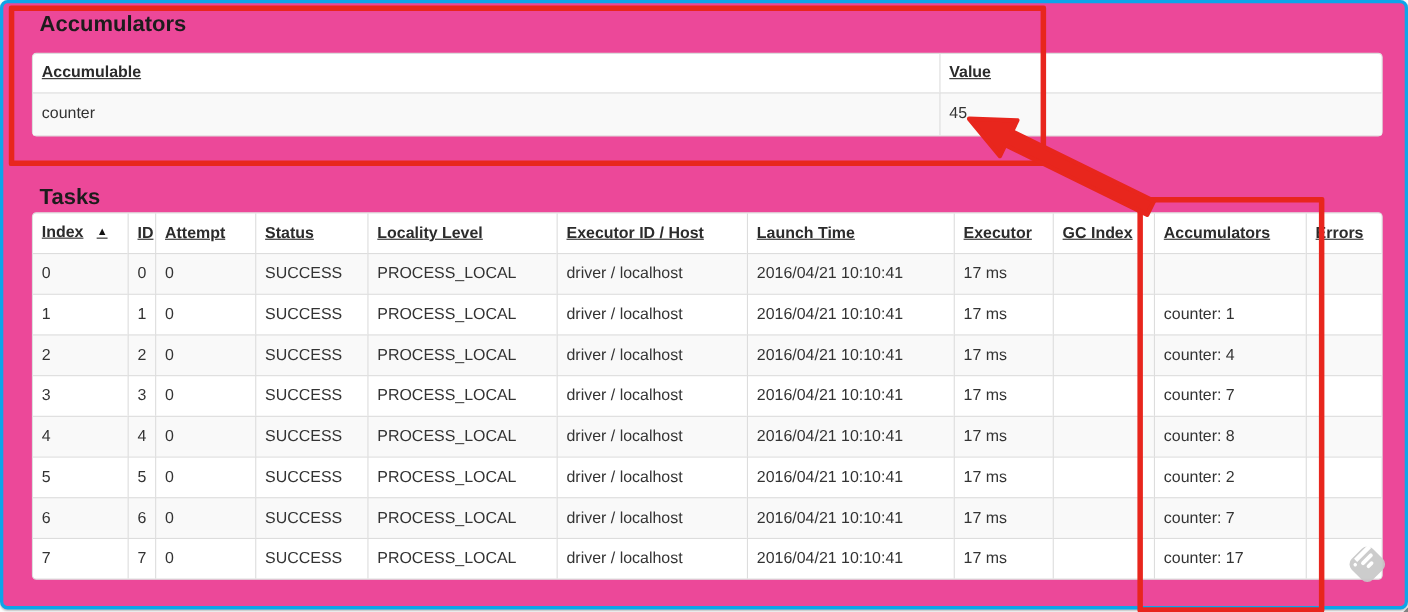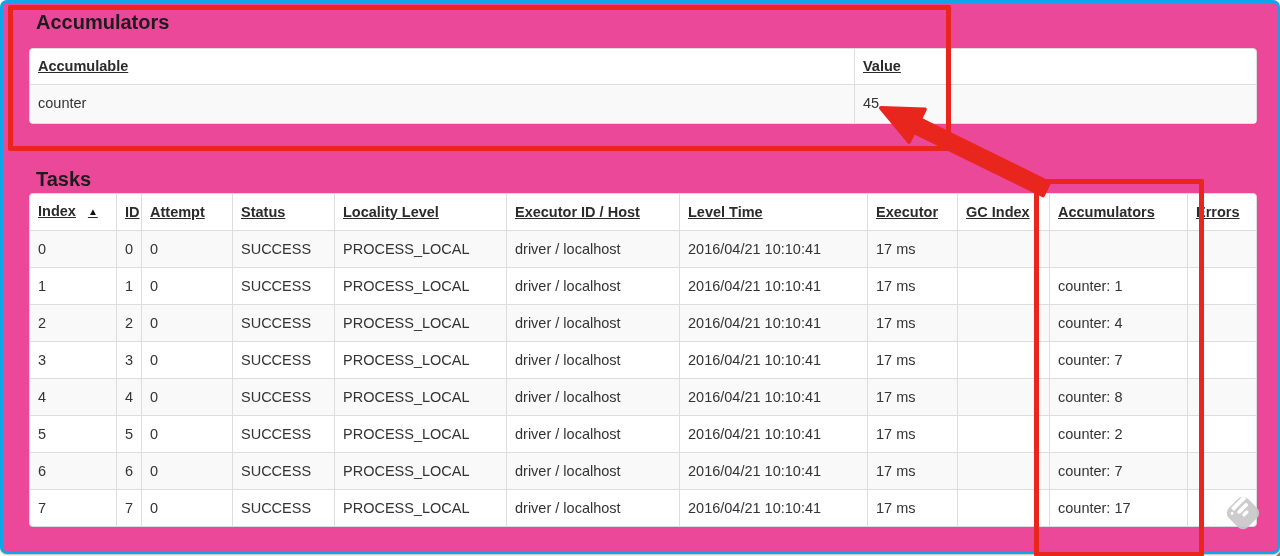--- a/index.html
+++ b/index.html
@@ -127,21 +127,21 @@
       <col style="width:69px">
     </colgroup>
     <thead>
       <tr>
           <th><span>Index</span><span class="sort-icon">▲</span></th>
           <th><span>ID</span></th>
           <th><span>Attempt</span></th>
           <th><span>Status</span></th>
           <th><span>Locality Level</span></th>
           <th><span>Executor ID / Host</span></th>
-          <th><span>Level Time</span></th>
+          <th><span>Launch Time</span></th>
           <th><span>Executor</span></th>
           <th><span>GC Index</span></th>
           <th><span>Accumulators</span></th>
           <th><span>Errors</span></th>
         </tr>
     </thead>
     <tbody>
         <tr>
           <td>0</td>
           <td>0</td>

